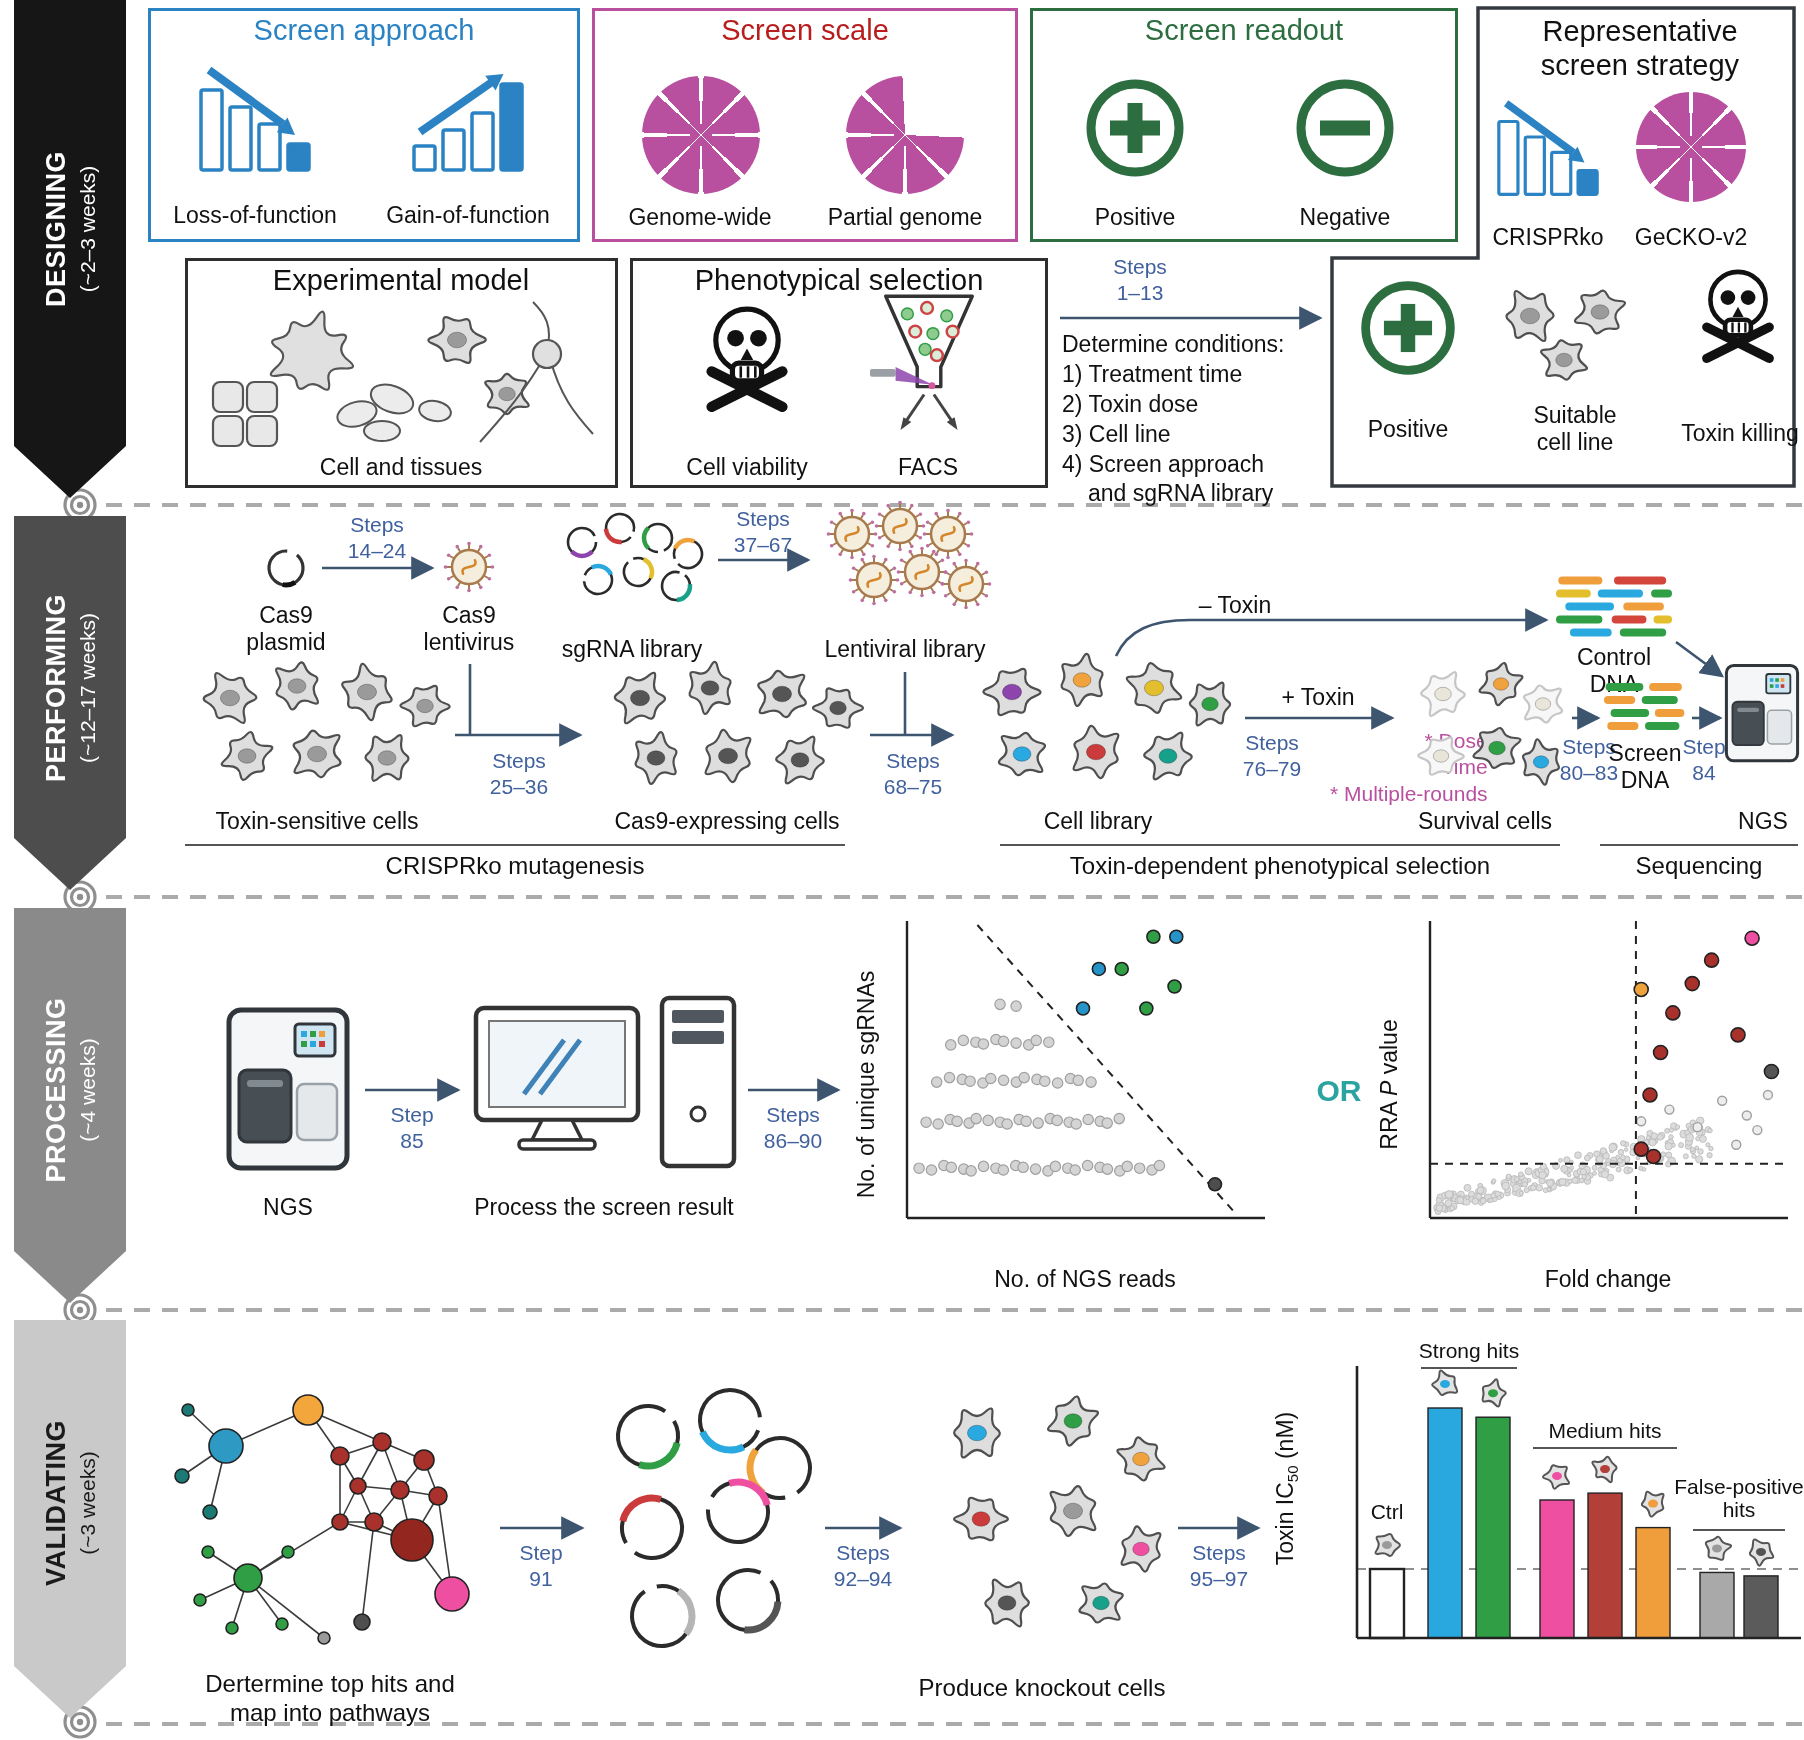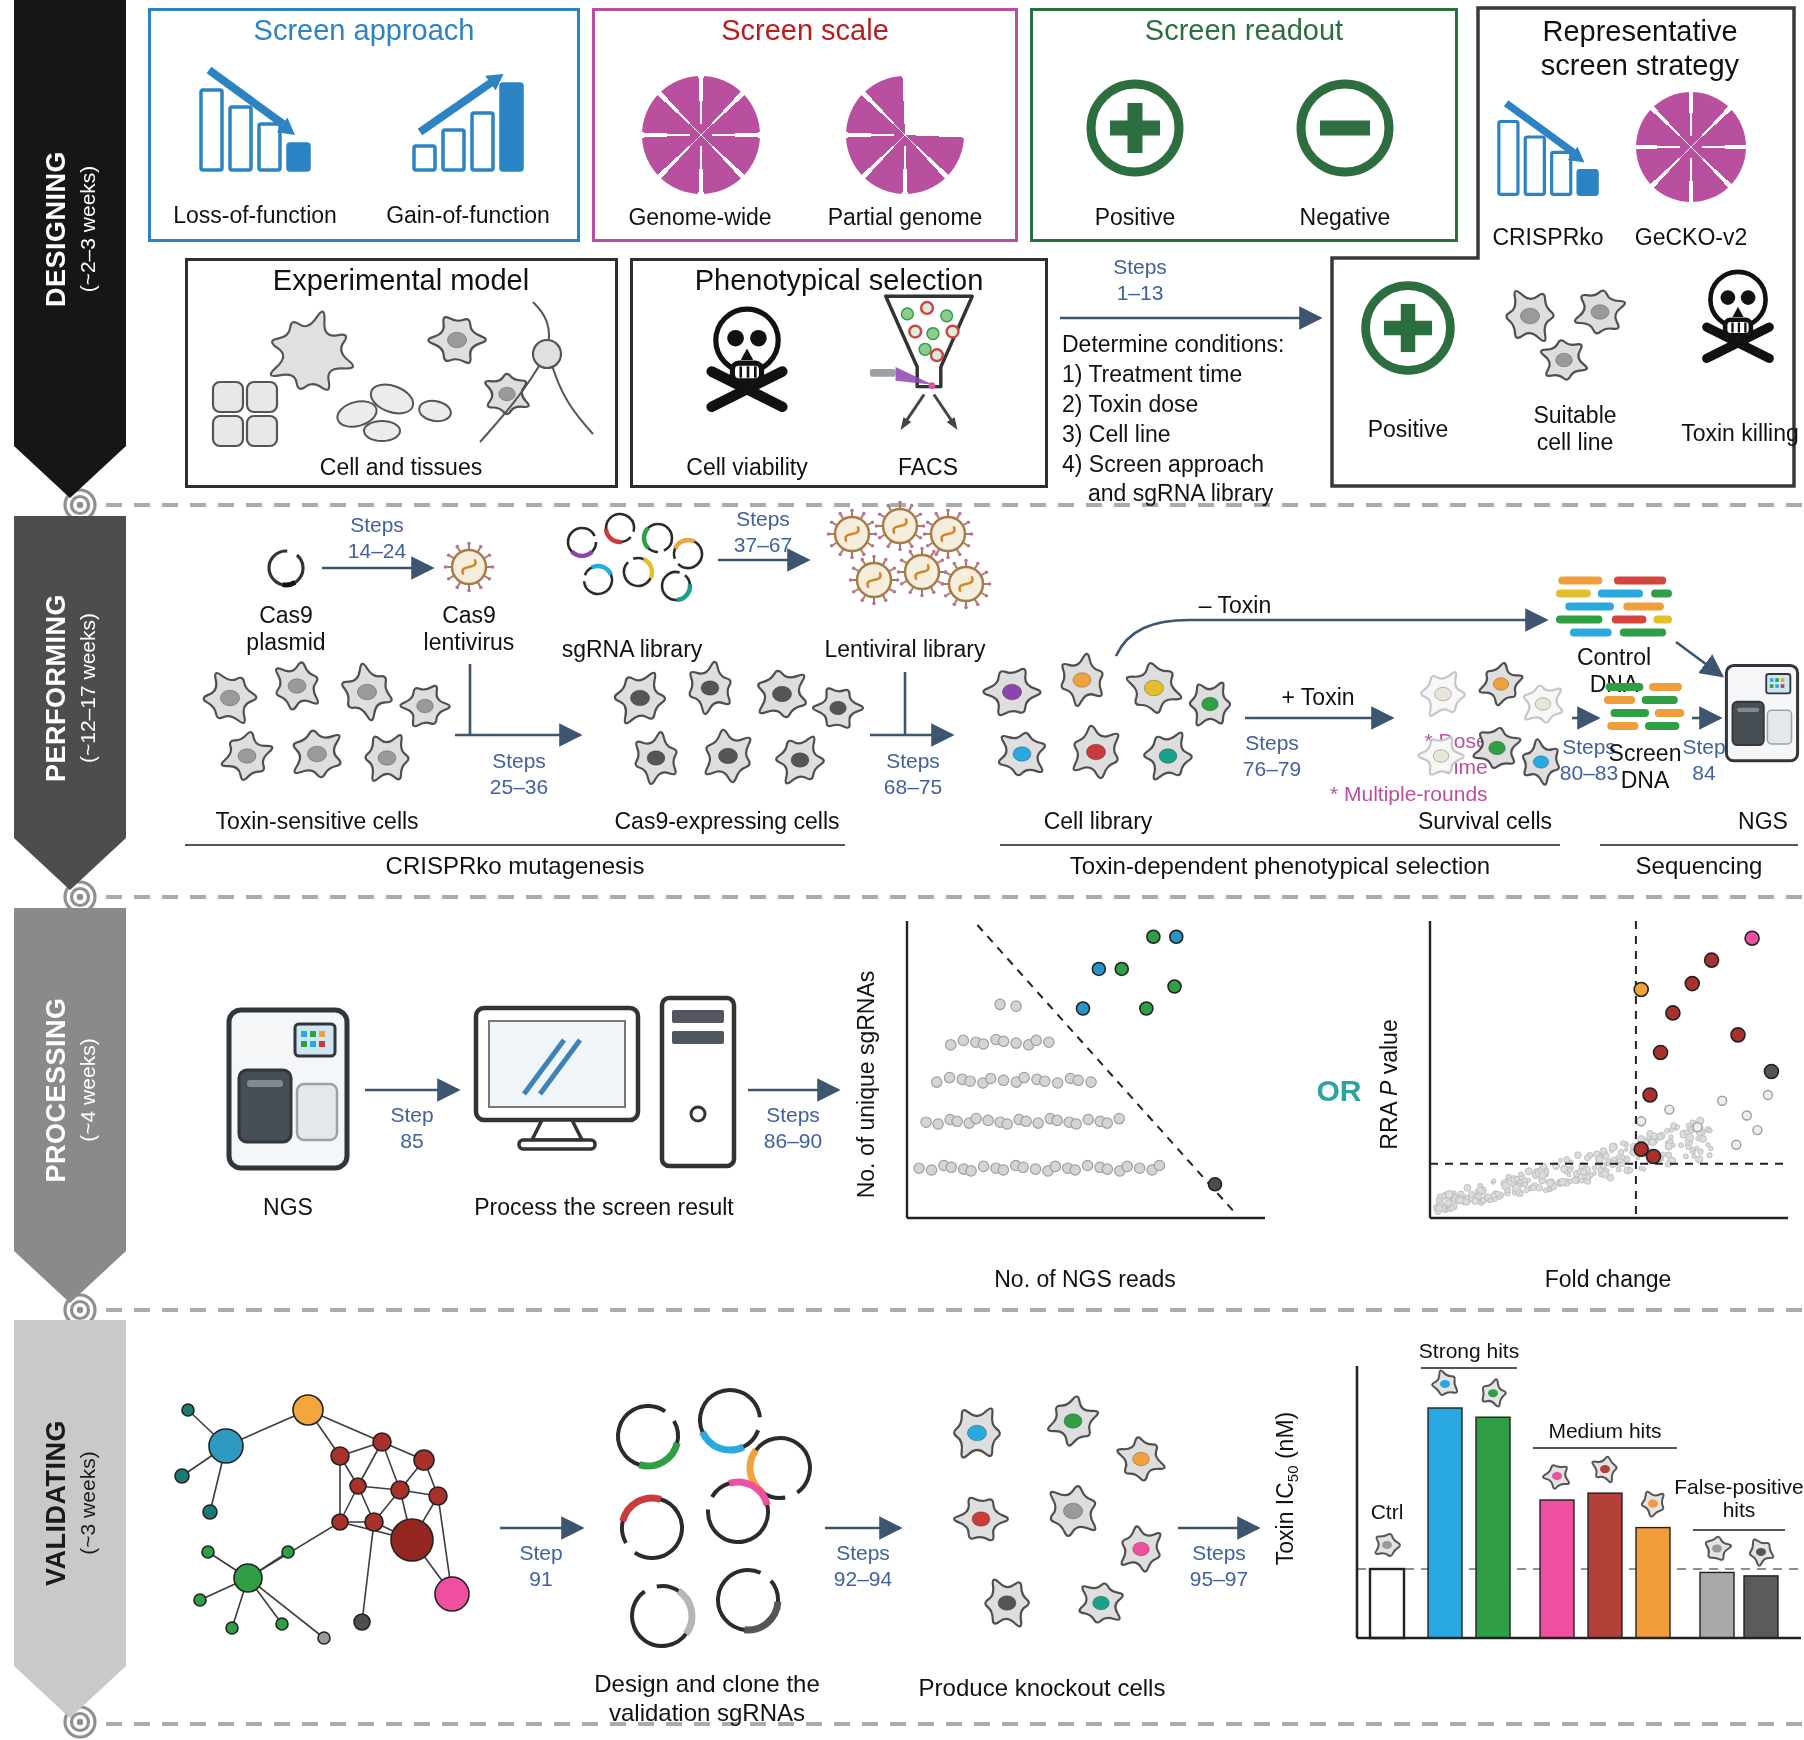--- a/index.html
+++ b/index.html
@@ -1193,20 +1193,24 @@
         <circle cx="40" cy="172" r="6" fill="#2f9e45" stroke="#222" stroke-width="1.6"></circle>
         <circle cx="32" cy="220" r="6" fill="#2f9e45" stroke="#222" stroke-width="1.6"></circle>
         <circle cx="64" cy="248" r="6" fill="#2f9e45" stroke="#222" stroke-width="1.6"></circle>
         <circle cx="114" cy="244" r="6" fill="#2f9e45" stroke="#222" stroke-width="1.6"></circle>
         <circle cx="120" cy="172" r="6" fill="#2f9e45" stroke="#222" stroke-width="1.6"></circle>
         <circle cx="284" cy="214" r="17" fill="#ee4fa0" stroke="#222" stroke-width="1.6"></circle>
         <circle cx="156" cy="258" r="6" fill="#9a9a9a" stroke="#222" stroke-width="1.6"></circle>
         <circle cx="194" cy="242" r="8" fill="#4f4f4f" stroke="#222" stroke-width="1.6"></circle>
       </svg>
     </div>
+  <div class="abs cx caption tc" style="left:330px;top:1670px">
+    <div>Dertermine top hits and</div>
+      <div>map into pathways</div>
+  </div>
   <div class="abs cx steps" style="left:541px;top:1540px">
     <div>Step</div>
       <div>91</div>
   </div>
   <div class="abs" id="plasmid-group" style="left:600px;top:1388px;width:215px;height:268px">
       <svg viewBox="0 0 215 268" width="100%" height="100%">
         <g transform="rotate(-30 48 48)">
           <circle cx="48" cy="48" r="30" fill="none" stroke="#2b2b2b" stroke-width="4" pathLength="100" stroke-dasharray="93 7"></circle>
           <circle cx="48" cy="48" r="30" fill="none" stroke="#2f9e45" stroke-width="7" pathLength="100" stroke-dasharray="26 74" stroke-dashoffset="-12"></circle>
         </g>
@@ -1229,24 +1233,20 @@
         <g transform="rotate(260 62 228)">
           <circle cx="62" cy="228" r="30" fill="none" stroke="#2b2b2b" stroke-width="4" pathLength="100" stroke-dasharray="93 7"></circle>
           <circle cx="62" cy="228" r="30" fill="none" stroke="#b5b5b5" stroke-width="7" pathLength="100" stroke-dasharray="26 74" stroke-dashoffset="-12"></circle>
         </g>
         <g transform="rotate(320 148 212)">
           <circle cx="148" cy="212" r="30" fill="none" stroke="#2b2b2b" stroke-width="4" pathLength="100" stroke-dasharray="93 7"></circle>
           <circle cx="148" cy="212" r="30" fill="none" stroke="#555" stroke-width="7" pathLength="100" stroke-dasharray="26 74" stroke-dashoffset="-12"></circle>
         </g>
       </svg>
     </div>
-  <div class="abs cx caption tc" style="left:707px;top:1670px">
-    <div>Design and clone the</div>
-      <div>validation sgRNAs</div>
-  </div>
   <div class="abs cx steps" style="left:863px;top:1540px">
     <div>Steps</div>
       <div>92–94</div>
   </div>
   <div class="abs" id="cells-knockout" style="left:915px;top:1385px;width:256px;height:270px">
       <svg viewBox="0 0 256 270" width="100%" height="100%">
         <path d="M81.8,44.0 Q87.7,48.0 82.3,52.3 Q77.0,56.7 77.2,65.8 Q77.5,74.8 69.8,68.1 Q62.0,61.4 53.7,69.1 Q45.3,76.9 46.7,66.5 Q48.1,56.0 42.2,52.0 Q36.3,48.0 41.6,43.7 Q47.0,39.3 46.8,30.3 Q46.6,21.3 54.3,27.9 Q62.0,34.6 70.4,26.8 Q78.7,19.0 77.3,29.5 Q75.9,40.0 81.8,44.0 Z" fill="#dedede" stroke="#4f4f4f" stroke-width="2.2" stroke-linejoin="round"></path>
         <ellipse cx="62" cy="48" rx="9.6" ry="7.800000000000001" fill="#2aa9e0" stroke="rgba(0,0,0,0.25)" stroke-width="1"></ellipse>
         <path d="M174.5,45.0 Q176.3,51.4 169.9,51.3 Q163.5,51.2 158.2,57.8 Q152.9,64.5 151.4,55.0 Q150.0,45.5 139.4,46.1 Q128.7,46.6 136.0,40.0 Q143.2,33.4 141.4,26.9 Q139.6,20.5 146.1,20.6 Q152.5,20.8 157.8,14.2 Q163.1,7.6 164.6,17.0 Q166.1,26.4 176.7,25.9 Q187.3,25.4 180.0,32.0 Q172.7,38.6 174.5,45.0 Z" fill="#dedede" stroke="#4f4f4f" stroke-width="2.2" stroke-linejoin="round"></path>
         <ellipse cx="158" cy="36" rx="8.96" ry="7.28" fill="#2f9e45" stroke="rgba(0,0,0,0.25)" stroke-width="1"></ellipse>

